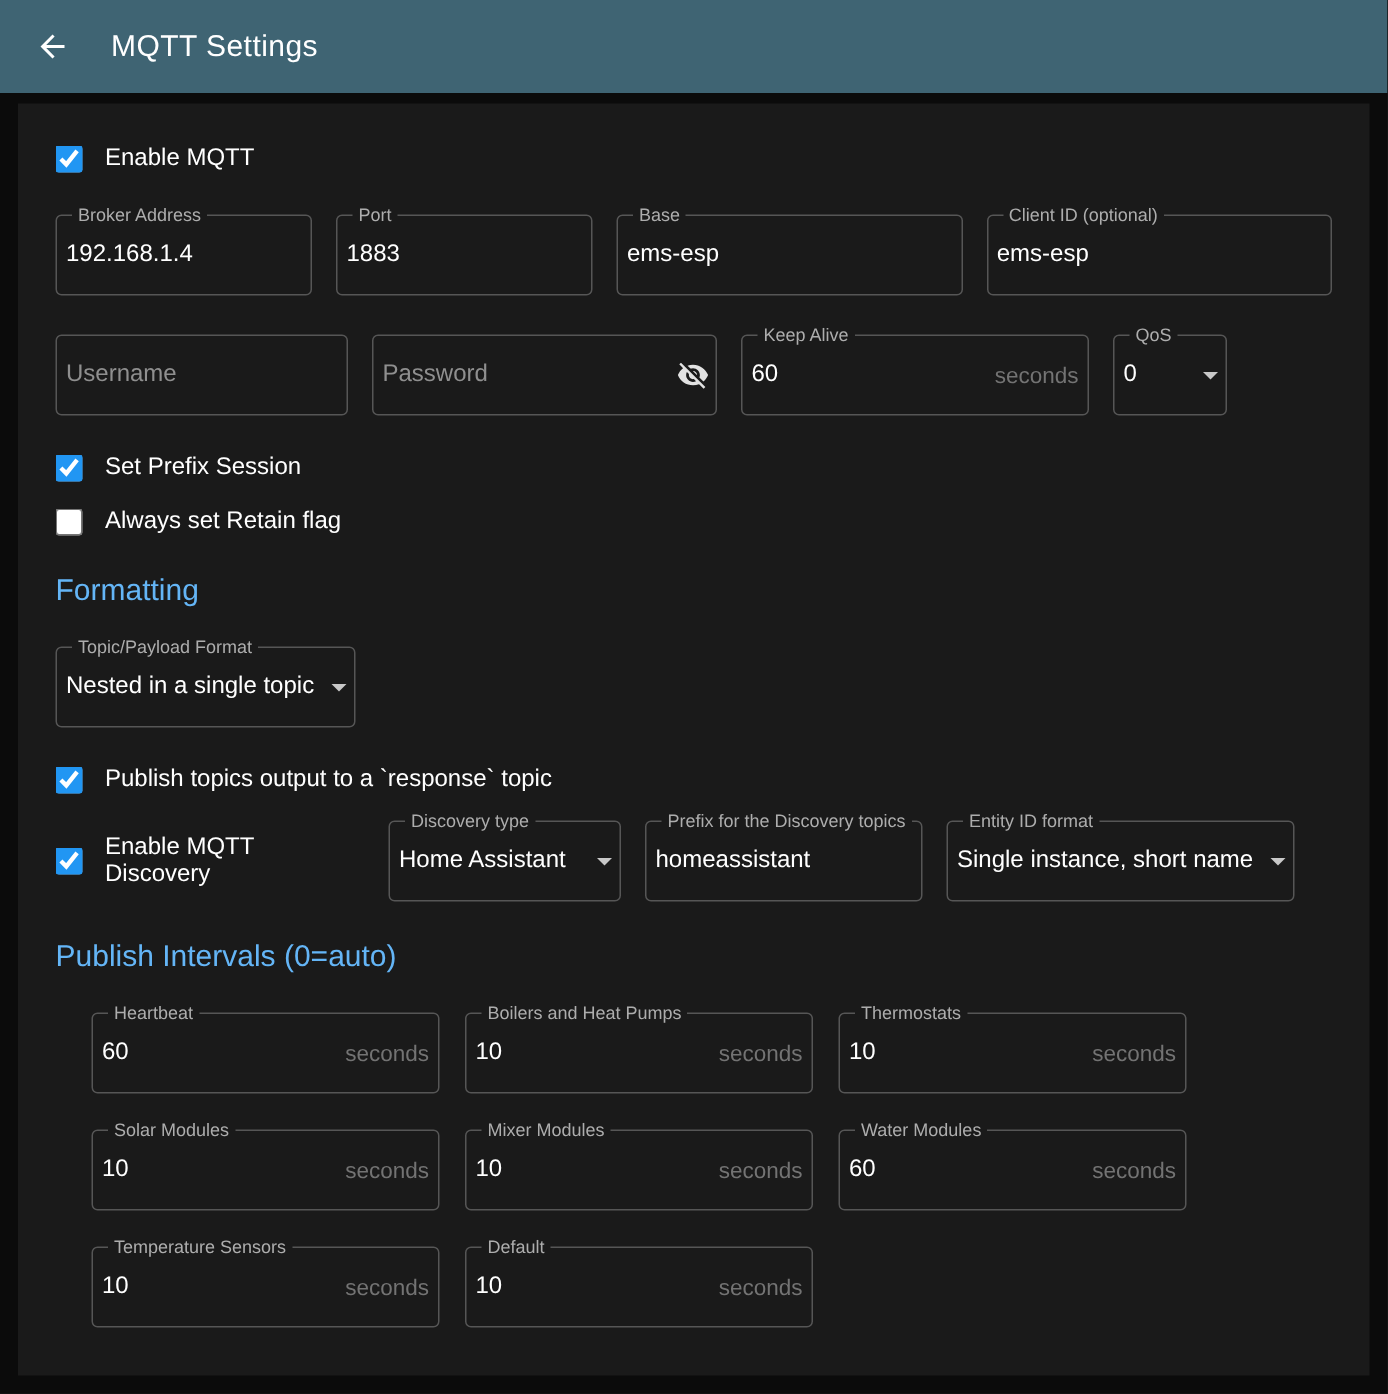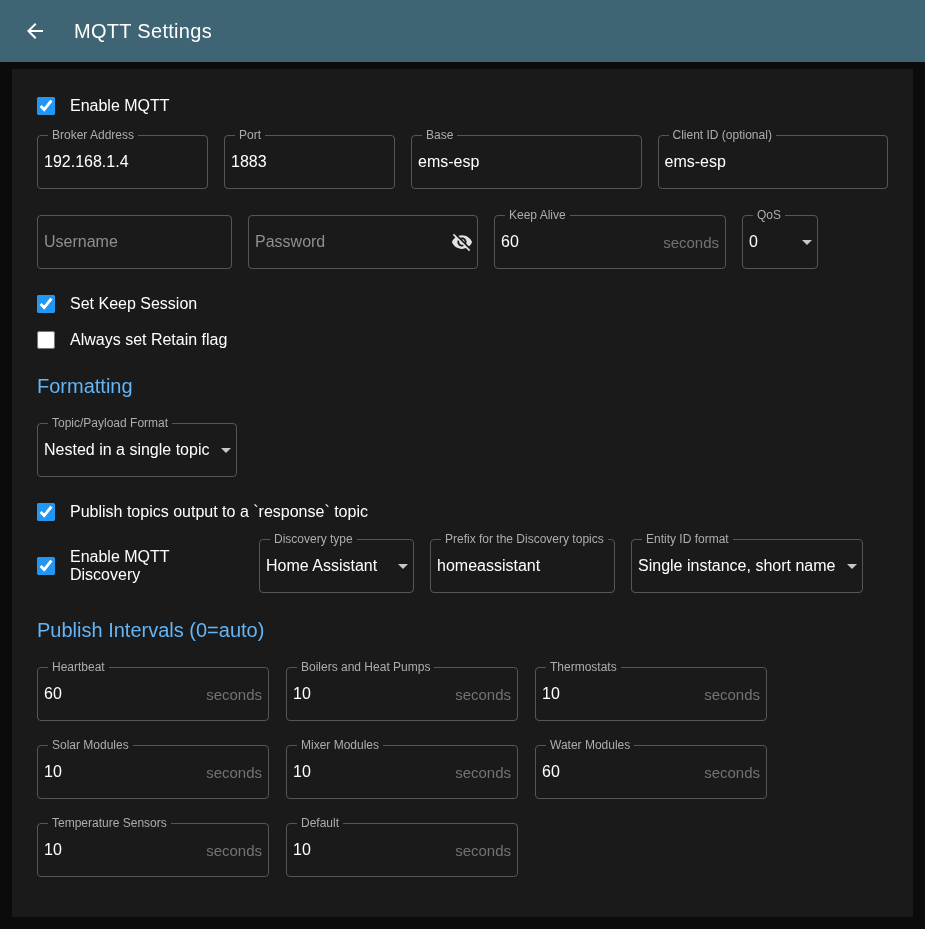--- a/index.html
+++ b/index.html
@@ -93,23 +93,23 @@
   .w260{width:232px} .w55{width:76px} .w200{width:200px} .w155{width:155px}
   .w185{width:185px} .w232{width:232px}
 
   
   .section-heading {
     color: #64b5f6;
     font-size: 20px;
     font-weight: 400;
     margin: 26px 0 25px 0;
   }
-  .first-checkbox { margin-bottom: 20px; }
+  .first-checkbox { margin-bottom: 28px; }
   .discovery-label { flex: 0 0 206px; margin-bottom: 0; }
-  .grid-row { margin-bottom: 24px; gap: 17px; }
+  .grid-row { margin-bottom: 24px; gap: 17px; margin-left: 24px; }
 </style>
 </head>
 <body>
 
 <header class="appbar">
   <span class="back-btn">
     <svg viewBox="0 0 24 24">
         <path d="M20 11H7.83l5.59-5.59L12 4l-8 8 8 8 1.41-1.41L7.83 13H20v-2z"></path>
       </svg>
   </span>
@@ -163,21 +163,21 @@
       <span class="field-label">QoS</span>
       <span class="select-value">0</span>
       <svg class="caret" viewBox="0 0 24 24">
           <path d="M7 10l5 5 5-5z"></path>
         </svg>
     </div>
   </div>
 
   <label class="checkbox-row">
     <input type="checkbox" checked="" style="">
-    <span>Set Keep Session</span>
+    <span>Set Prefix Session</span>
   </label>
   <label class="checkbox-row">
     <input type="checkbox" style="">
     <span>Always set Retain flag</span>
   </label>
 
   <h2 class="section-heading">Formatting</h2>
 
   <div class="row">
     <div class="field w200">

